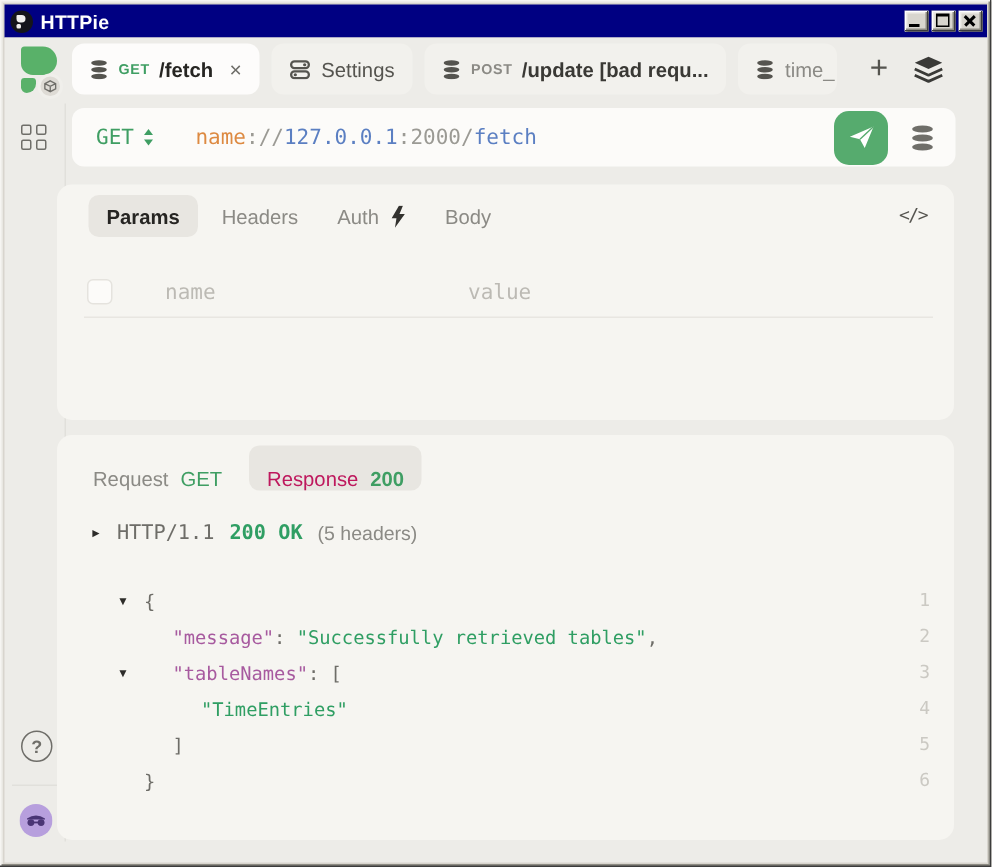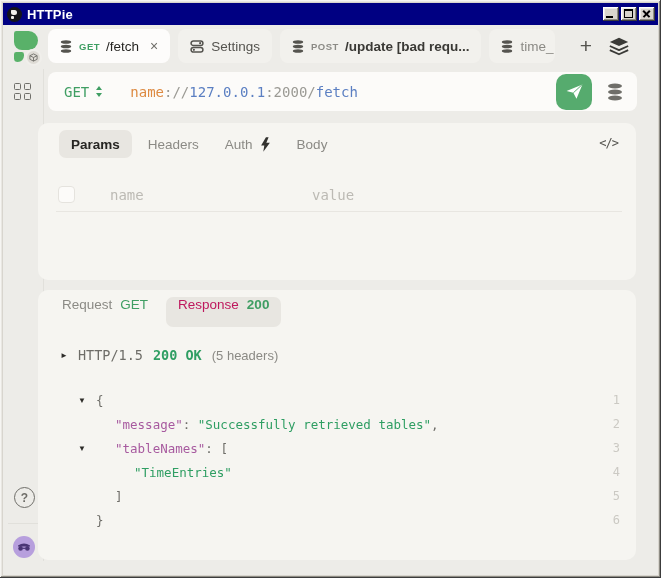--- a/index.html
+++ b/index.html
@@ -51,21 +51,21 @@
   .tabs{ position:absolute; left:45px; top:4px; height:34px; display:flex; gap:8px; }
   .tab{ display:flex; align-items:center; height:34px; padding:0 12px; border-radius:8px;
     background:#f2f1ed; cursor:pointer; white-space:nowrap; }
   .tab.active{ background:#fdfcfb; }
   .tab-ic{ display:flex; margin-right:7px; flex:none; }
   .tab-method{ font-size:9.5px; font-weight:bold; letter-spacing:.5px; color:#8b8a85; margin-right:6px; }
   .tab.active .tab-method{ color:#3f9e63; }
   .tab-label{ font-size:13.5px; color:#55544f; }
   .tab.active .tab-label{ color:#262522; font-weight:bold; }
   .tab.has-method .tab-label{ color:#3a3935; font-weight:600; }
-  .tab.active.has-method .tab-label{ color:#262522; font-weight:normal; }
+  .tab.active.has-method .tab-label{ color:#262522; font-weight:bold; }
   .tab.truncated{ width:66px; overflow:hidden; padding-right:0; }
   .tab.truncated .tab-label{ color:#8b8a85; font-weight:400; }
   .tab-close{ margin-left:11px; color:#6f6e69; font-size:14px; line-height:1; cursor:pointer; }
   .add-tab{ position:absolute; left:571px; top:9px; width:24px; height:24px; border:none;
     background:transparent; font-size:21px; color:#55544f; line-height:22px; cursor:pointer; }
   .layers-btn{ position:absolute; left:605px; top:10px; width:24px; height:24px; cursor:pointer; }
 
   
   .v-divider{ position:absolute; left:40px; top:44px; width:1px; height:492px; background:#e1e0db; }
   .grid-icon{ position:absolute; left:11px; top:58px; width:18px; height:18px;
@@ -105,21 +105,21 @@
   .code-toggle{ position:absolute; right:18px; top:13px; font-family:"DejaVu Sans Mono", monospace;
     font-size:12px; color:#55544f; cursor:pointer; letter-spacing:-1px; }
   .param-row{ position:absolute; left:18px; right:14px; top:55px; height:34px; display:flex;
     align-items:center; border-bottom:1px solid #e8e6e1; }
   .checkbox{ width:17px; height:17px; border-radius:4px; border:1px solid #e5e3de; background:#fcfbf9;
     margin-left:2px; cursor:pointer; flex:none; }
   .ph{ font-family:"DejaVu Sans Mono", monospace; font-size:14px; color:#bcbab4; cursor:text; }
   .ph.name{ margin-left:35px; width:202px; }
 
   .rtabs{ position:absolute; left:14px; top:7px; height:30px; display:flex; gap:8px; }
-  .rtab{ display:flex; align-items:flex-start; gap:8px; height:30px; padding:0 10px; border-radius:7px;
+  .rtab{ display:flex; align-items:flex-end; gap:8px; height:30px; padding:0 10px; border-radius:7px;
     font-size:13.5px; color:#8b8a85; cursor:pointer; }
   .rtab.active{ background:#e8e6e1; padding:0 12px; }
   .rtab.active .rt-label{ color:#be185d; font-weight:normal; }
   .rt-badge{ color:#3f9e63; }
   .rtab.active .rt-badge{ font-weight:bold; }
 
   .status{ position:absolute; left:22px; top:57px; display:flex; align-items:center; gap:10px; cursor:pointer; }
   .tri{ font-size:8px; color:#2d2c29; }
   .proto{ font-family:"DejaVu Sans Mono", monospace; font-size:13.5px; color:#6e6d68; }
   .ok{ font-family:"DejaVu Sans Mono", monospace; font-size:13.5px; font-weight:bold; color:#2f9e63; }
@@ -298,21 +298,21 @@
             <span class="rt-label">Request</span>
             <span class="rt-badge">GET</span>
           </div>
           <div class="rtab active">
             <span class="rt-label">Response</span>
             <span class="rt-badge">200</span>
           </div>
         </div>
       <div class="status">
         <span class="tri">►</span>
-        <span class="proto">HTTP/1.5</span>
+        <span class="proto">HTTP/1.1</span>
         <span class="ok">200 OK</span>
         <span class="meta">(5 headers)</span>
       </div>
       <div class="codeview" id="codeview">
           <div class="cline">
             <span class="c-arrow">▼</span>
             <span class="c-code" style="padding-left:0px"><span class="tk-p">{</span></span>
             <span class="c-num">1</span>
           </div>
           <div class="cline">

